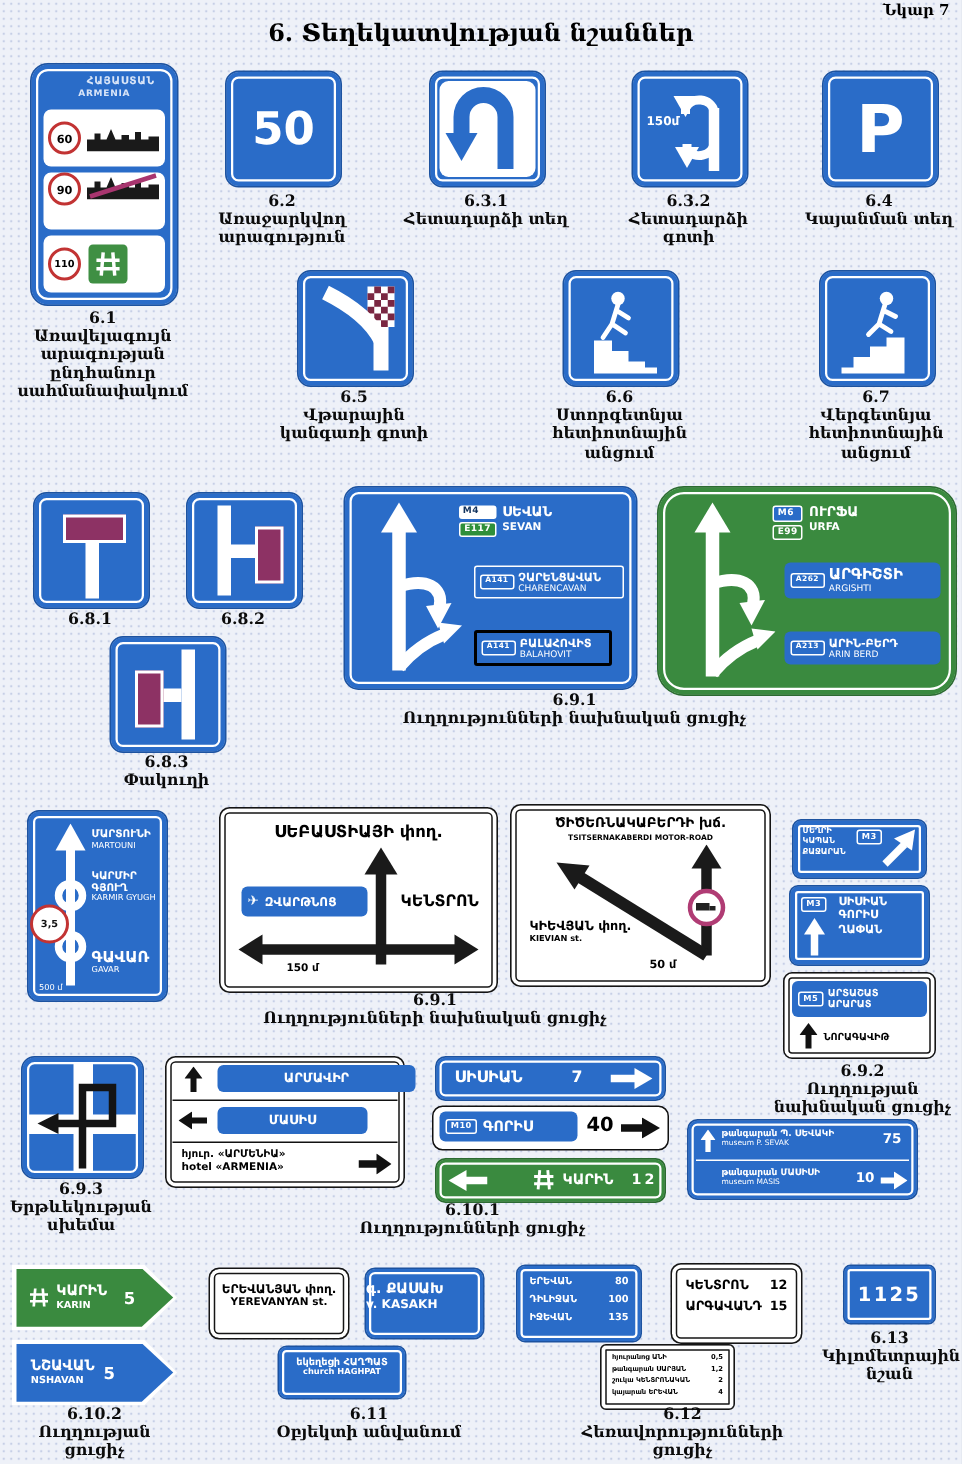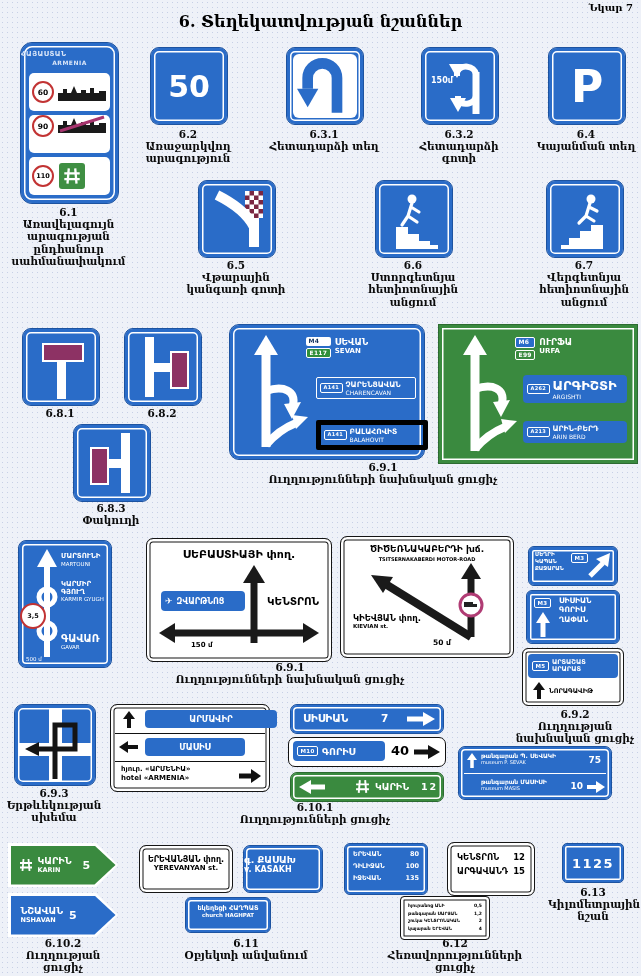--- a/index.html
+++ b/index.html
@@ -34,21 +34,21 @@
 </style>
 </head>
 <body>
 
 <div id="page">
 
   <div class="tt" style="right:8px;top:2px;font:bold 10px 'DejaVu Serif',serif">Նկար 7</div>
   <div class="tt" style="left:0;top:12px;width:641px;text-align:center;font:bold 16px 'DejaVu Serif',serif;white-space:normal">6. Տեղեկատվության նշաններ</div>
 
   <div class="sq" style="left:20px;top:42px;width:97px;height:160px;border-radius:12px">
-    <div class="tt" style="left:0;top:7px;width:119px;text-align:left;font-size:7px;font-weight:bold;color:#d9e5f8;letter-spacing:.5px">ՀԱՅԱՍՏԱՆ</div>
+    <div class="tt" style="left:0;top:7px;width:119px;text-align:center;font-size:7px;font-weight:bold;color:#d9e5f8;letter-spacing:.5px">ՀԱՅԱՍՏԱՆ</div>
     <div class="tt" style="left:0;top:16px;width:97px;text-align:center;font-size:6px;font-weight:bold;color:#d9e5f8;letter-spacing:.5px">ARMENIA</div>
     <div class="panelw abs" style="left:8px;top:30px;width:81px;height:38px;display:flex;align-items:center;gap:3px;padding:0 3px;box-sizing:border-box">
       <div class="center" style="width:18px;height:18px;border-radius:50%;border:2px solid #c23333;background:#fff;font-size:7.5px;font-weight:bold;flex:none">60</div>
       <svg width="52" height="18" viewBox="0 0 48 18">
           <path d="M0,18 V10 H5 V6 H9 V10 H13 L16,3 L19,10 H23 V7 H28 V10 H32 V5 H36 V10 H41 V8 H48 V18 Z" fill="#1a1a1a"></path>
         </svg>
     </div>
     <div class="panelw abs" style="left:8px;top:72px;width:81px;height:38px;display:flex;gap:3px;padding:0 3px;box-sizing:border-box">
       <div class="center" style="width:18px;height:18px;border-radius:50%;border:2px solid #c23333;background:#fff;font-size:7.5px;font-weight:bold;flex:none">90</div>
       <svg width="52" height="18" viewBox="0 0 48 18">
@@ -197,30 +197,30 @@
         <div class="wt" style="font-size:7px;font-weight:bold">SEVAN</div>
       </div>
     </div>
     <div class="abs" style="left:86px;top:52px;width:100px;border:1px solid #fff;border-radius:2px;padding:2px 3px;display:flex;gap:3px;align-items:center;box-sizing:border-box">
       <span class="bdg o" style="font-size:5px">A141</span>
       <div>
         <div class="wt" style="font-size:7.5px;font-weight:bold">ՉԱՐԵՆՑԱՎԱՆ</div>
         <div class="wt" style="font-size:6px">CHARENCAVAN</div>
       </div>
     </div>
-    <div class="abs" style="left:86px;top:95px;width:112px;border:5px solid #000000;border-radius:2px;padding:2px 3px;display:flex;gap:3px;align-items:center;box-sizing:border-box">
+    <div class="abs" style="left:86px;top:95px;width:92px;border:2px solid #000000;border-radius:2px;padding:2px 3px;display:flex;gap:3px;align-items:center;box-sizing:border-box">
       <span class="bdg o" style="font-size:5px">A141</span>
       <div>
         <div class="wt" style="font-size:7.5px;font-weight:bold">ԲԱԼԱՀՈՎԻՏ</div>
         <div class="wt" style="font-size:6px">BALAHOVIT</div>
       </div>
     </div>
   </div>
 
-  <div class="gq" style="left:438px;top:324px;width:198px;height:138px;border-radius:0">
+  <div class="gq" style="left:438px;top:324px;width:198px;height:138px;border-radius:18px">
     <svg class="abs" style="left:12px;top:8px" width="66" height="122" viewBox="0 0 66 122">
       <path d="M24,118 V18" stroke="#fff" stroke-width="9" fill="none"></path>
       <path d="M24,2 L36,22 H12 Z" fill="#fff"></path>
       <path d="M24,56 C42,50 54,56 51,70" stroke="#fff" stroke-width="8" fill="none"></path>
       <path d="M50,84 L42,69 L59,67 Z" fill="#fff"></path>
       <path d="M24,116 C34,104 44,98 54,94" stroke="#fff" stroke-width="8" fill="none"></path>
       <path d="M66,88 L50,86 L54,100 Z" fill="#fff"></path>
     </svg>
     <div class="abs" style="left:76px;top:12px;display:flex;gap:4px;align-items:flex-start">
       <div style="display:flex;flex-direction:column;gap:2px">
@@ -228,21 +228,21 @@
         <span class="bdg o">E99</span>
       </div>
       <div>
         <div class="wt" style="font-size:9px;font-weight:bold">ՈՒՐՖԱ</div>
         <div class="wt" style="font-size:7px;font-weight:bold">URFA</div>
       </div>
     </div>
     <div class="bluepanel abs" style="left:84px;top:50px;width:104px;padding:3px 4px;display:flex;gap:3px;align-items:center;box-sizing:border-box">
       <span class="bdg o" style="font-size:5px">A262</span>
       <div>
-        <div class="wt" style="font-size:13px;font-weight:bold">ԱՐԳԻՇՏԻ</div>
+        <div class="wt" style="font-size:10px;font-weight:bold">ԱՐԳԻՇՏԻ</div>
         <div class="wt" style="font-size:6px">ARGISHTI</div>
       </div>
     </div>
     <div class="bluepanel abs" style="left:84px;top:96px;width:104px;padding:3px 4px;display:flex;gap:3px;align-items:center;box-sizing:border-box">
       <span class="bdg o" style="font-size:5px">A213</span>
       <div>
         <div class="wt" style="font-size:7.5px;font-weight:bold">ԱՐԻՆ-ԲԵՐԴ</div>
         <div class="wt" style="font-size:6px">ARIN BERD</div>
       </div>
     </div>

